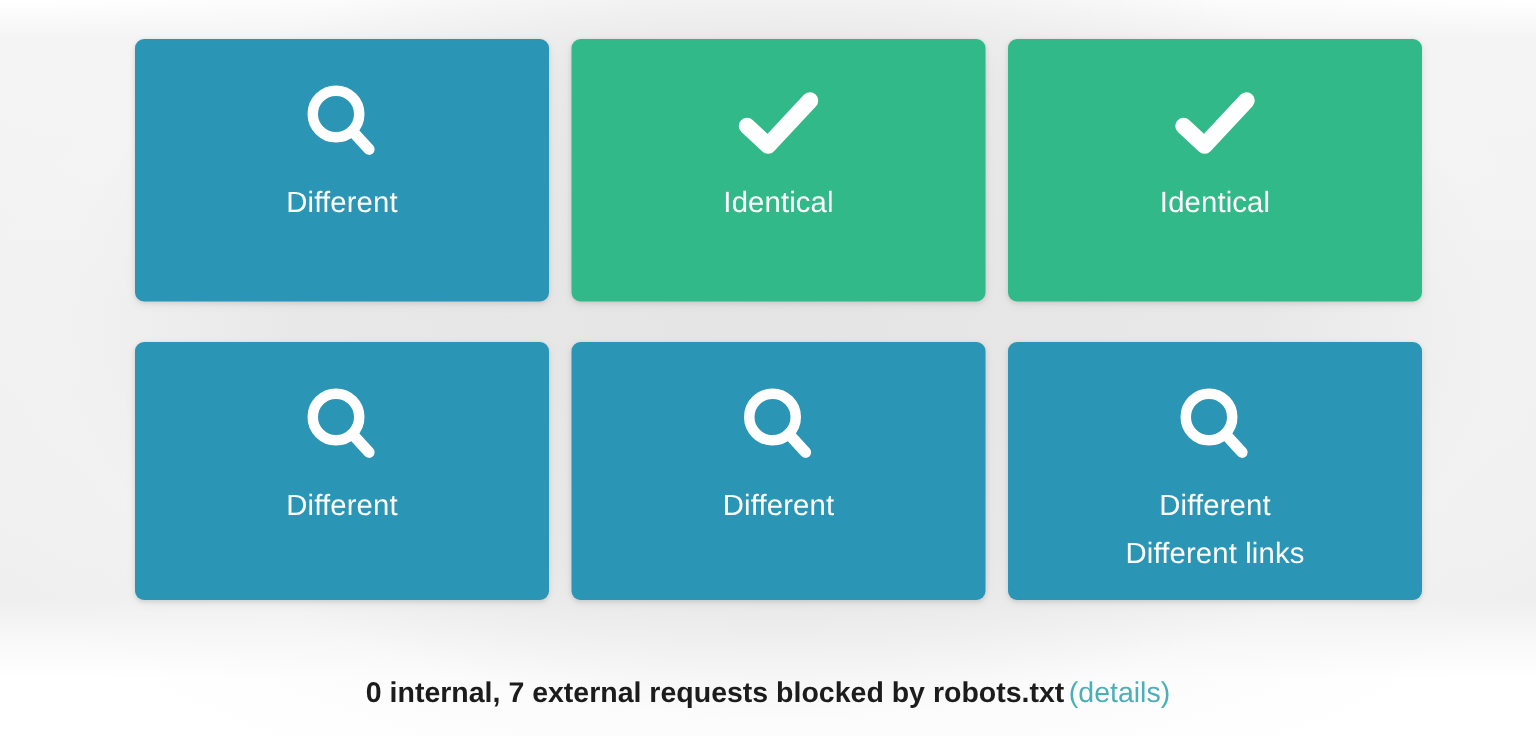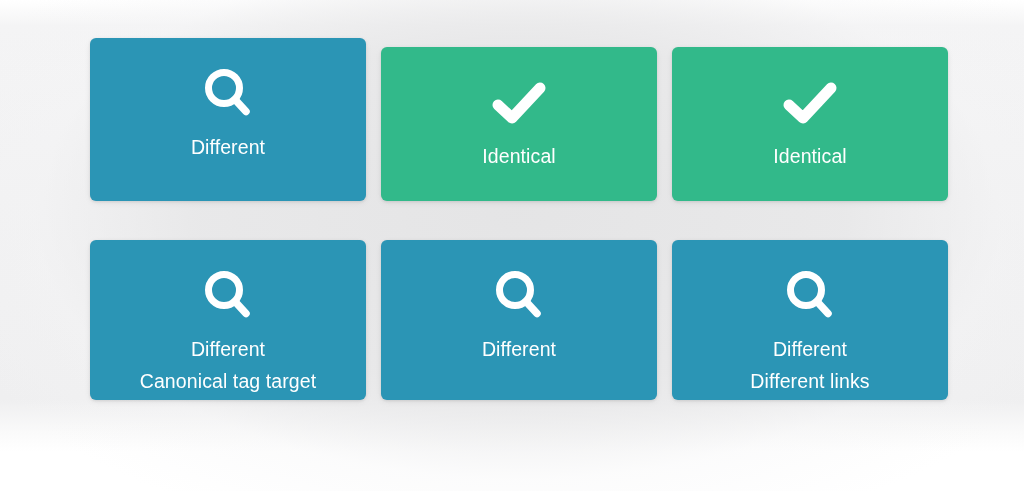--- a/index.html
+++ b/index.html
@@ -55,22 +55,22 @@
     display: flex;
     flex-direction: column;
     align-items: center;
     justify-content: flex-start;
     box-sizing: border-box;
     padding-top: 27px;
     box-shadow: 0 1px 3px rgba(0,0,0,0.10), 0 2px 7px rgba(0,0,0,0.05);
     cursor: default;
     position: relative;
   }
-  .card.blue  { background-color: #2b95b5; margin-top: 12px; }
-  .card.green { background-color: #32b98a; margin-top: 21px; }
+  .card.blue  { background-color: #2b95b5; }
+  .card.green { background-color: #32b98a; }
 
   .card-icon {
     height: 58px;
     display: flex;
     align-items: center;
     justify-content: center;
     margin-bottom: 8px;
   }
   .card-icon svg { display: block; }
 
@@ -141,21 +141,20 @@
     </div>
 
     <div class="card blue">
       <div class="card-icon">
         <svg width="54" height="56" viewBox="0 0 54 56" aria-hidden="true">
           <circle cx="23" cy="22" r="15.5" fill="none" stroke="#ffffff" stroke-width="7"></circle>
           <line x1="34" y1="33.5" x2="45" y2="45.5" stroke="#ffffff" stroke-width="7.5" stroke-linecap="round"></line>
         </svg>
       </div>
       <div class="card-line primary">Different</div>
-      <div class="card-line secondary">Canonical tag target</div>
     </div>
 
     <div class="card blue">
       <div class="card-icon">
         <svg width="54" height="56" viewBox="0 0 54 56" aria-hidden="true">
           <circle cx="23" cy="22" r="15.5" fill="none" stroke="#ffffff" stroke-width="7"></circle>
           <line x1="34" y1="33.5" x2="45" y2="45.5" stroke="#ffffff" stroke-width="7.5" stroke-linecap="round"></line>
         </svg>
       </div>
       <div class="card-line primary">Different</div>
@@ -167,14 +166,17 @@
           <circle cx="23" cy="22" r="15.5" fill="none" stroke="#ffffff" stroke-width="7"></circle>
           <line x1="34" y1="33.5" x2="45" y2="45.5" stroke="#ffffff" stroke-width="7.5" stroke-linecap="round"></line>
         </svg>
       </div>
       <div class="card-line primary">Different</div>
       <div class="card-line secondary">Different links</div>
     </div>
 
   </div>
 
+  <div class="footer">
+    <span>0 internal, 7 external requests blocked by robots.txt</span><a class="details-link">(details)</a>
+  </div>
 
 </div>
 
 </body></html>

